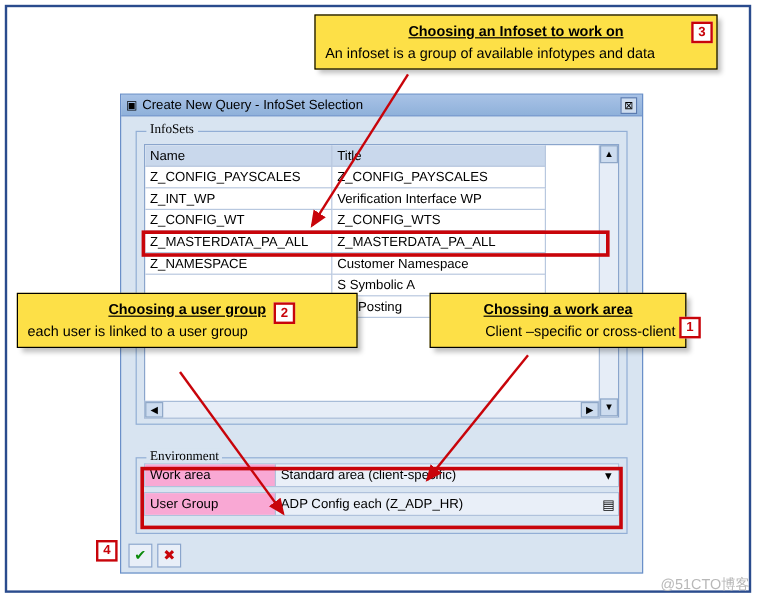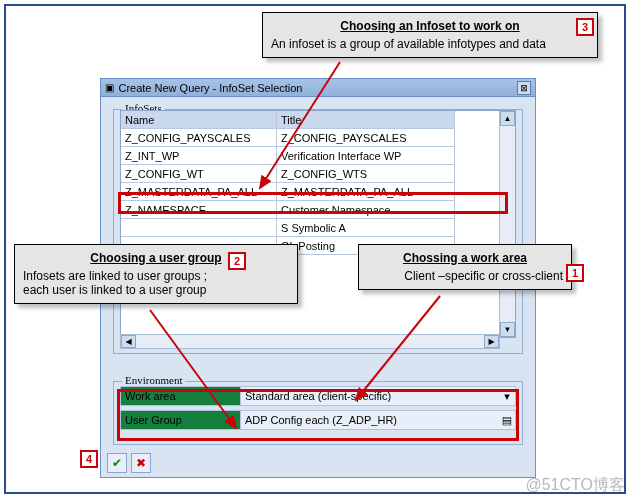--- a/index.html
+++ b/index.html
@@ -50,21 +50,21 @@
     background: #d8e4f1;
   }
   .group-label {
     position: absolute; top:-8px; left:8px;
     background:#d8e4f1; padding:0 3px;
     font-size:11px;
     font-family:Liberation Serif, serif;
   }
   .infosets-box { left:12px; top:30px; width:410px; height:245px; }
   .table-area {
-    position:absolute; left:6px; top:0; width:396px; height:228px;
+    position:absolute; left:6px; top:10px; width:396px; height:228px;
     background:#fff; border:1px solid #8aa5cc;
     display:flex;
     gap:44px;
   }
   .tcols { flex:1; overflow:hidden; }
   .thead, .trow {
     display:flex; height:18px; line-height:18px;
   }
   .thead div, .trow div {
     border-right:1px solid #b8c8df;
@@ -100,42 +100,42 @@
   .sb-hbtn {
     width:15px; background:#cddcef; border:1px solid #90a8c8;
     display:flex;align-items:center;justify-content:center;font-size:8px;
   }
   .env-box { left:12px; top:302px; width:410px; height:64px; }
   .env-row {
     display:flex; align-items:center; height:20px;
     margin:4px 6px 0 6px; background:#e9eff8;
     border:1px solid #b0c2dc;
   }
-  .env-row .lbl { width:120px; padding:0 4px; background:#15803d; border-right:1px solid #b0c2dc; height:100%; line-height:18px;}
+  .env-row .lbl { width:109px; padding:0 4px; background:#f9a8d4; border-right:1px solid #b0c2dc; height:100%; line-height:18px;}
   .env-row .val { flex:1; padding:0 4px; }
   .env-row .dd  { width:16px; text-align:center; }
   .env-frame {
     position:absolute;
     border:3px solid #c8040a;
     pointer-events:none;
   }
   .footer {
     position:absolute; left:6px; bottom:4px;
     display:flex; gap:4px;
   }
   .fbtn {
     width:20px;height:20px;
     border:1px solid #8aa5cc;
     background:#e9eff8;
     display:flex;align-items:center;justify-content:center;
     font-size:12px;
   }
   .callout {
     position:absolute;
-    background:#e5e5e5;
+    background:#fde047;
     border:1px solid #000;
     padding:6px 8px;
     box-shadow:4px 4px 4px rgba(0,0,0,.25);
     font-size:12px;
   }
   .callout .head {
     text-decoration:underline;
     font-weight:bold;
     text-align:center;
     margin-bottom:4px;
@@ -146,21 +146,21 @@
     border:2px solid #c8040a;
     color:#c8040a;
     font-weight:bold;
     font-size:11px;
     display:flex;align-items:center;justify-content:center;
     background:#fff;
   }
   svg.arrow { position:absolute; pointer-events:none; }
   .watermark {
     position:absolute; right:6px; bottom:4px;
-    font-size:16px; color:#b8b8b8;
+    font-size:12px; color:#b8b8b8;
   }
 </style>
 </head>
 <body>
 
 <div class="outer-frame"></div>
 
 <div class="sap-window">
   <div class="sap-titlebar">
     <span class="ticon">▣</span>
@@ -242,21 +242,20 @@
 </div>
 
 <div class="callout" style="left:262px; top:12px; width:336px;">
   <div class="head">Choosing an Infoset to work on</div>
   <div>An infoset is a group of available infotypes and data</div>
 </div>
 <div class="num-badge" style="left:576px; top:18px;">3</div>
 
 <div class="callout" style="left:14px; top:244px; width:284px;">
   <div class="head">Choosing a user group</div>
-  <div>Infosets are linked to user groups ;</div>
   <div>each user is linked to a user group</div>
 </div>
 <div class="num-badge" style="left:228px; top:252px;">2</div>
 
 <div class="callout" style="left:358px; top:244px; width:214px;">
   <div class="head">Chossing a work area</div>
   <div style="text-align:right;">Client –specific or cross-client</div>
 </div>
 <div class="num-badge" style="left:566px; top:264px;">1</div>
 

